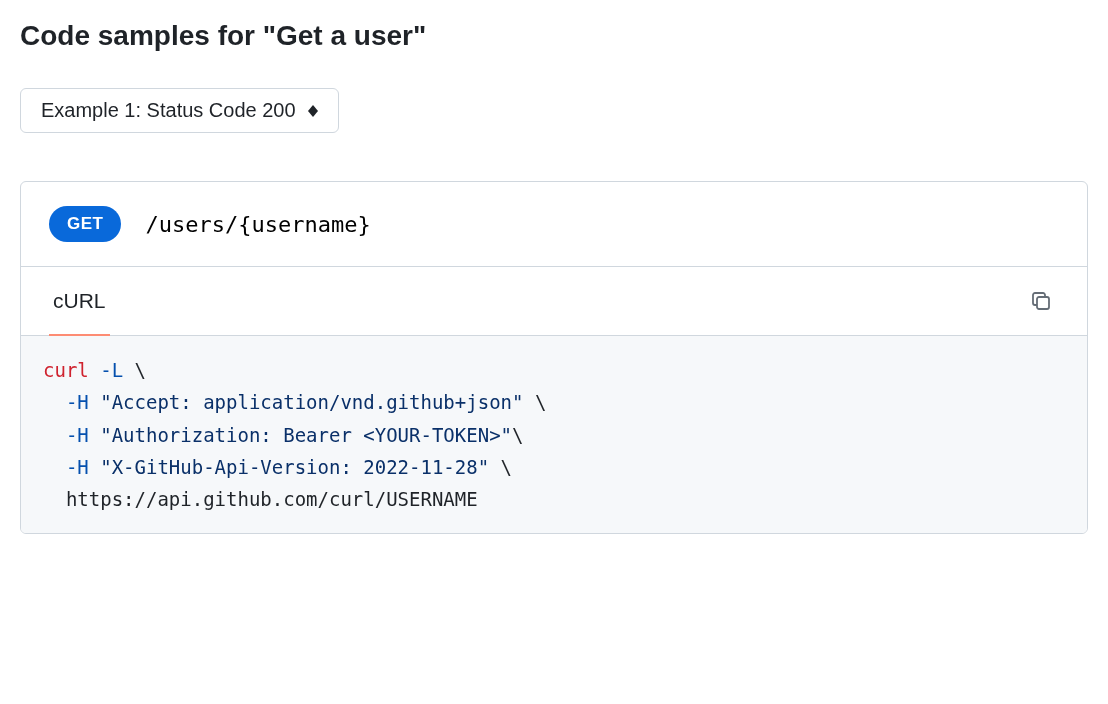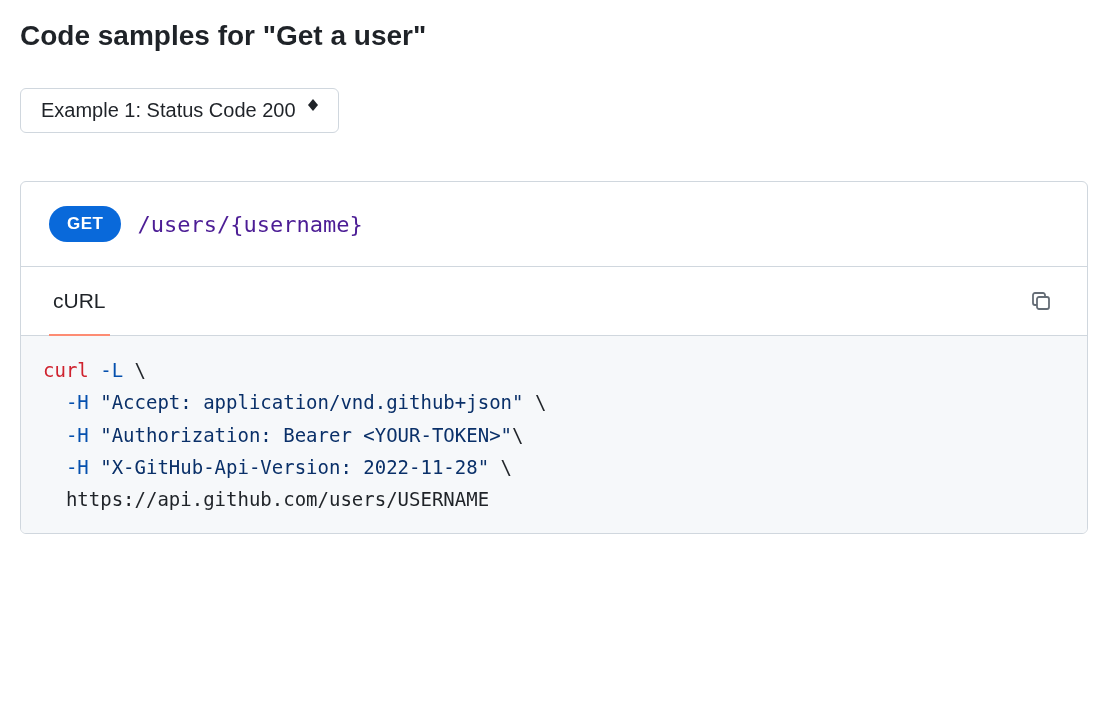--- a/index.html
+++ b/index.html
@@ -15,21 +15,21 @@
       width: 1108px;
     }
     .title {
       font-size: 28px;
       font-weight: 600;
       margin-bottom: 36px;
       color: #1f2328;
     }
     .example-select {
       display: inline-flex;
-      align-items: flex-start;
+      align-items: center;
       padding: 10px 20px;
       border: 1px solid #d0d7de;
       border-radius: 6px;
       font-size: 20px;
       color: #1f2328;
       background: #ffffff;
       cursor: pointer;
       margin-bottom: 48px;
       gap: 12px;
     }
@@ -44,37 +44,37 @@
       fill: #1f2328;
     }
     .code-panel {
       border: 1px solid #d0d7de;
       border-radius: 6px;
       overflow: hidden;
     }
     .endpoint-row {
       display: flex;
       align-items: center;
-      gap: 16px;
+      gap: 24px;
       padding: 24px 28px;
       border-bottom: 1px solid #d0d7de;
     }
     .method-badge {
       background: #0969da;
       color: #ffffff;
       font-weight: 600;
       font-size: 17px;
       padding: 8px 18px;
       border-radius: 999px;
       letter-spacing: 0.5px;
     }
     .endpoint-path {
       font-family: ui-monospace, SFMono-Regular, "SF Mono", Menlo, Consolas, monospace;
       font-size: 22px;
-      color: #4c1d95;
+      color: #000000;
     }
     .tabs-row {
       display: flex;
       align-items: center;
       justify-content: space-between;
       padding: 0 28px;
       border-bottom: 1px solid #d0d7de;
     }
     .tabs {
       display: flex;
@@ -164,18 +164,18 @@
         <rect x="8" y="8" width="12" height="12" rx="2"></rect>
         <path d="M16 8 V6 a2 2 0 0 0 -2 -2 H6 a2 2 0 0 0 -2 2 v8 a2 2 0 0 0 2 2 h2"></path>
       </svg>
     </button>
   </div>
 
   <div class="code-block"><span class="tok-cmd">curl</span><span class="tok-flag"> -L </span><span class="tok-plain">\</span>
 <span class="tok-flag">  -H </span><span class="tok-str">"Accept: application/vnd.github+json"</span><span class="tok-plain"> \</span>
 <span class="tok-flag">  -H </span><span class="tok-str">"Authorization: Bearer &lt;YOUR-TOKEN&gt;"</span><span class="tok-plain">\</span>
 <span class="tok-flag">  -H </span><span class="tok-str">"X-GitHub-Api-Version: 2022-11-28"</span><span class="tok-plain"> \</span>
-<span class="tok-plain">  https://api.github.com/users/USERNAME</span></div>
+<span class="tok-plain">  https://api.github.com/curl/USERNAME</span></div>
 
 </div>
 
 
 
 
 </body></html>

